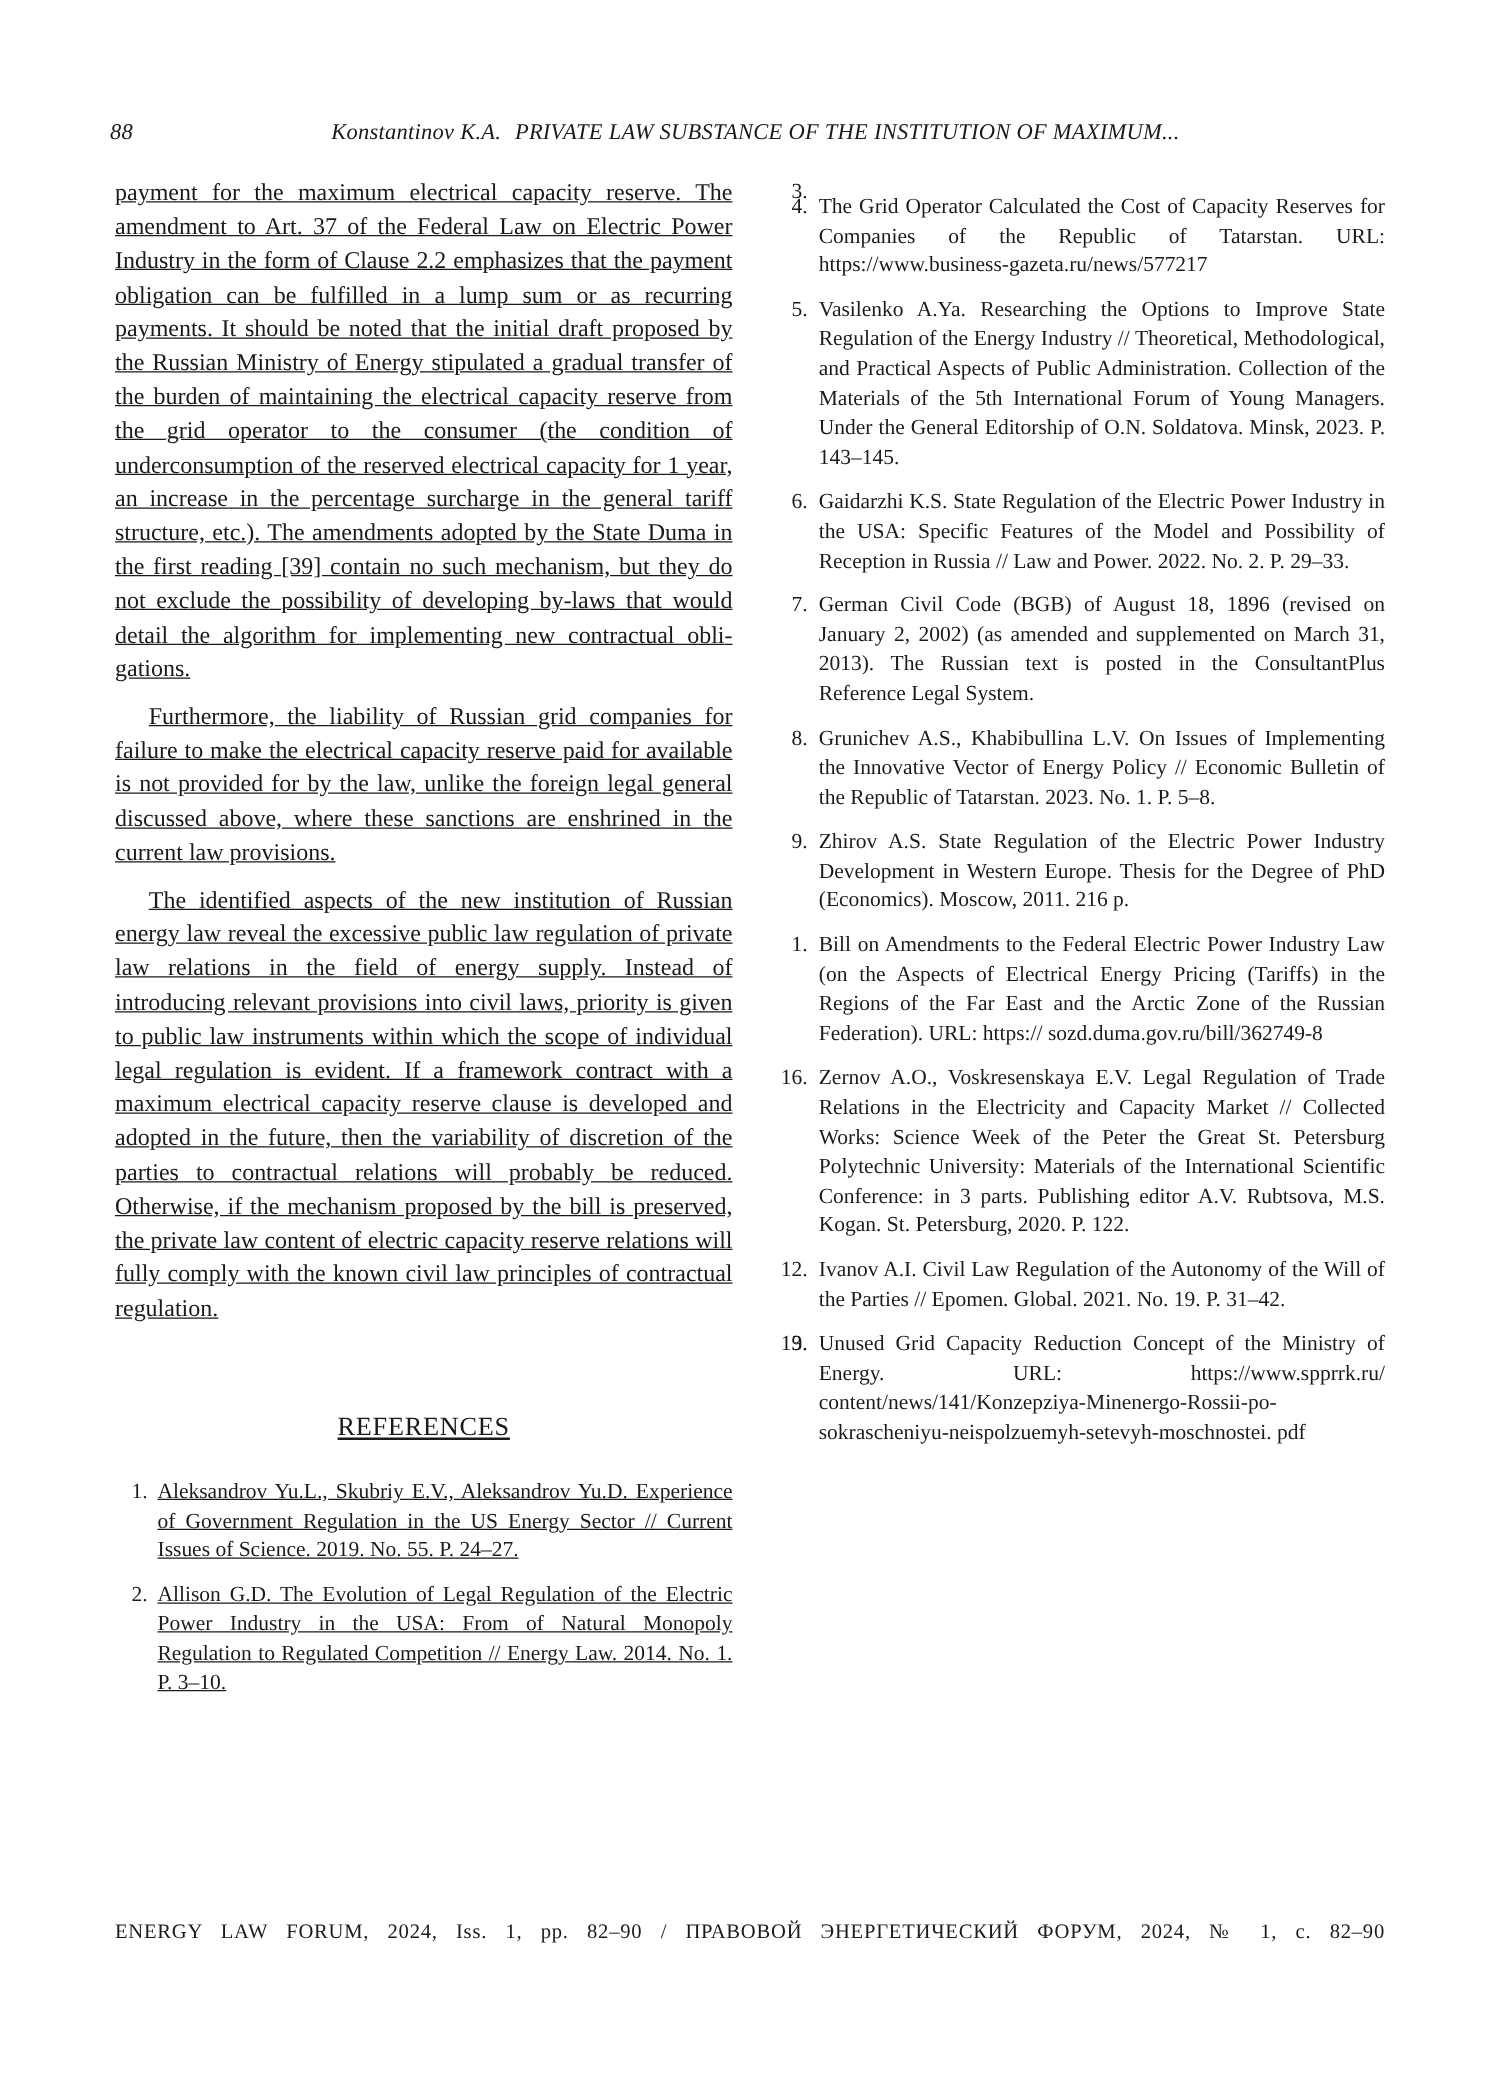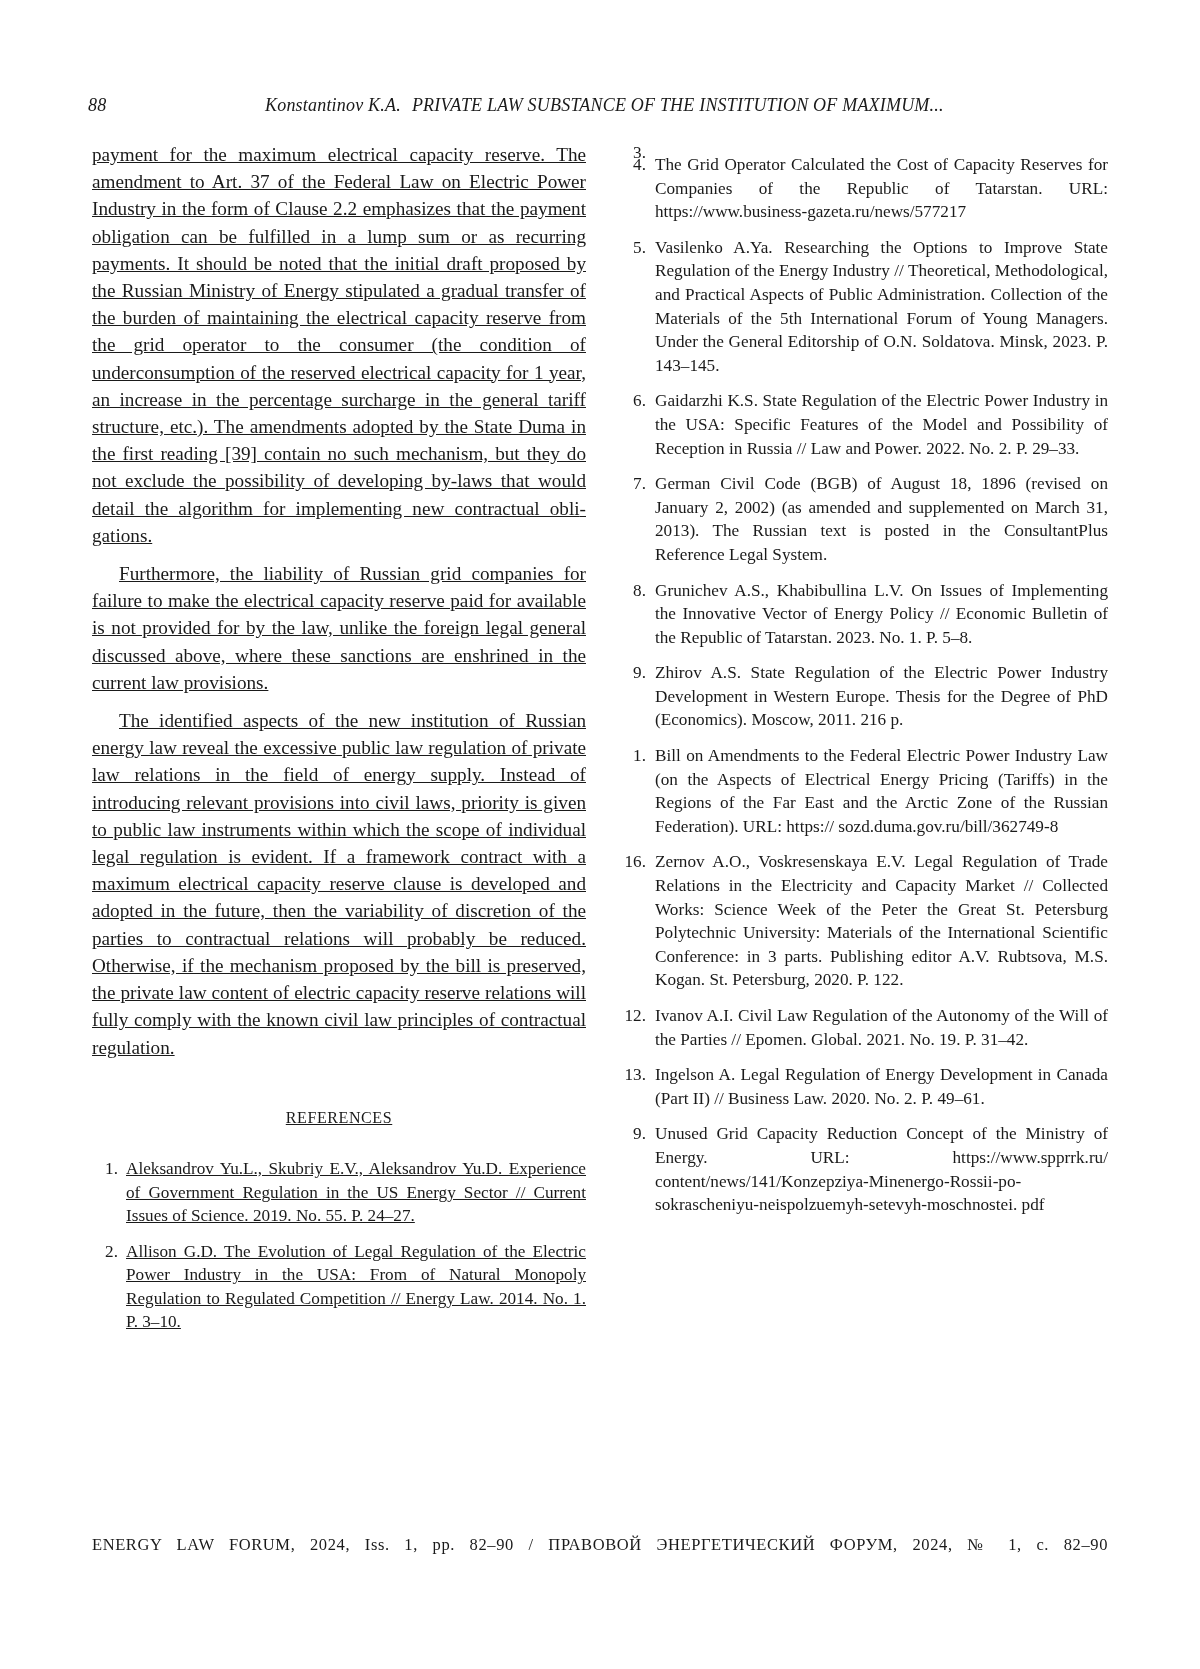--- a/index.html
+++ b/index.html
@@ -8,22 +8,22 @@
   .header { position: absolute; top: 95px; left: 88px; width: 1020px; height: 30px;
             font-size: 18px; letter-spacing: 0.2px; font-style: italic; }
   .header .pnum { position: absolute; left: 0; top: 0; }
   .header .title { position: absolute; left: 177px; top: 0; white-space: nowrap; }
   .header .author { margin-right: 11px; }
   .col { position: absolute; top: 141px; font-size: 19.2px; line-height: 27.2px; }
   .col-left { left: 92px; width: 494px; text-decoration: underline; }
   .col-right { left: 620px; width: 488px; }
   .para { margin: 0; text-align: justify; hyphens: manual; }
   .para + .para { margin-top: 11px; text-indent: 27px; }
-  .refs-title { text-align: center; font-size: 16px; letter-spacing: 0.6px;
-                margin: 43px 0 26px 0; }
+  .refs-title { text-align: center; font-size: 21px; letter-spacing: 0.6px;
+                margin: 67px 0 26px 0; }
   .ref { position: relative; padding-left: 34px; text-align: justify;
          font-size: 17.2px; line-height: 23.6px; margin: 0 0 12px 0; }
   .ref .num { position: absolute; left: 0; top: 0; width: 26px; text-align: right; }
   .col-right .ref { padding-left: 35px; }
   .col-right .ref .num { width: 26px; }
   .footer { position: absolute; top: 1535px; left: 92px; width: 1016px;
             font-size: 16.5px; letter-spacing: 0.6px; white-space: nowrap;
             text-align: justify; text-align-last: justify; }
 </style>
 </head>
@@ -86,21 +86,20 @@
   <div class="ref">
     <span class="num">16.</span>
     <span>Zernov A.O., Voskresenskaya E.V. Legal Regulation of Trade Relations in the Electricity and Capacity Mar­ket // Collected Works: Science Week of the Peter the Great St. Petersburg Polytechnic University: Materi­als of the International Scientific Conference: in 3 parts. Publishing editor A.V. Rubtsova, M.S. Kogan. St. Petersburg, 2020. P. 122.</span>
   </div>
   <div class="ref">
     <span class="num">12.</span>
     <span>Ivanov A.I. Civil Law Regulation of the Autonomy of the Will of the Parties // Epomen. Global. 2021. No. 19. P. 31–42.</span>
   </div>
   <div class="ref">
     <span class="num">13.</span>
-    <span>Ingelson A. Legal Regulation of Energy Development in Canada (Part II) // Business Law. 2020. No. 2. P. 49–61.</span>
   </div>
   <div class="ref">
     <span class="num">9.</span>
     <span>Unused Grid Capacity Reduction Concept of the Ministry of Energy. URL: https://www.spprrk.ru/ content/news/141/Konzepziya-Minenergo-Rossii-po­sokrascheniyu-neispolzuemyh-setevyh-moschnostei. pdf</span>
   </div>
 </div>
 
 <div class="footer">ENERGY LAW FORUM, 2024, Iss. 1, pp. 82–90 / ПРАВОВОЙ ЭНЕРГЕТИЧЕСКИЙ ФОРУМ, 2024, № 1, с. 82–90</div>
 
 </body></html>

